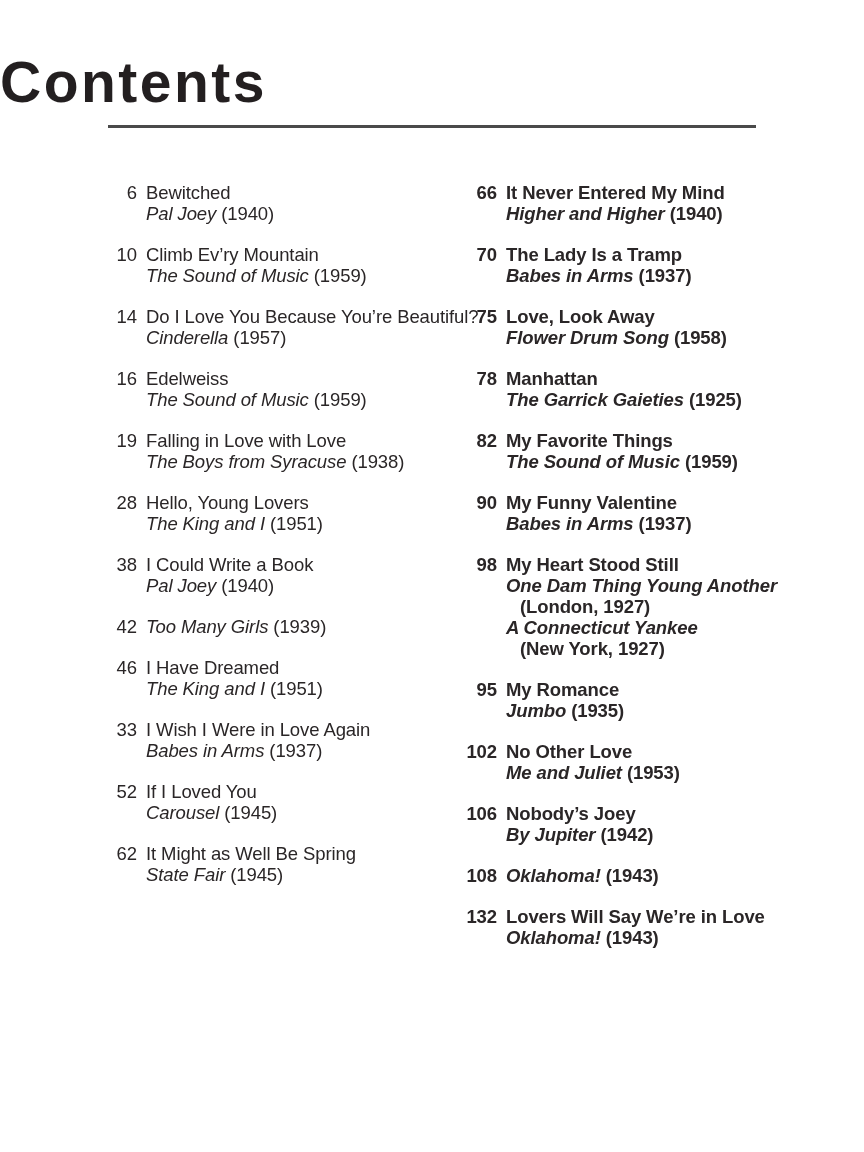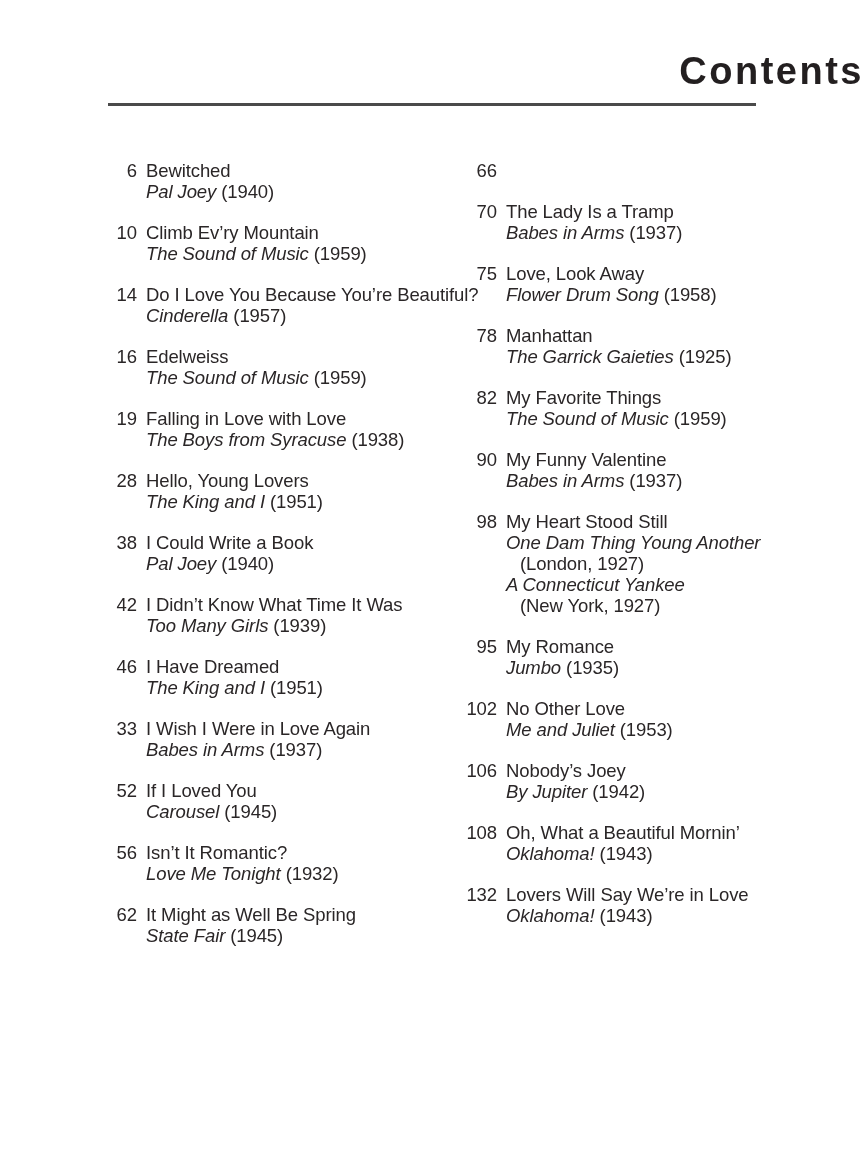--- a/index.html
+++ b/index.html
@@ -14,22 +14,22 @@
     color: #2a2627;
     overflow: hidden;
   }
   .page {
     width: 864px;
     height: 1152px;
     position: relative;
   }
   .page-title {
     margin: 50px 0 0 0;
-    text-align: right;
-    font-size: 38px;
+    text-align: left;
+    font-size: 57px;
     line-height: 1.15;
     font-weight: bold;
     letter-spacing: 2.5px;
     color: #231f20;
   }
   .rule {
     display: block;
     width: 648px;
     margin: 9px auto 0 auto;
     border: none;
@@ -42,20 +42,21 @@
   .col {
     display: block;
   }
   .col-left {
     margin-left: 106px;
     width: 360px;
     flex-shrink: 0;
   }
   .col-right {
     width: auto;
+    font-weight: bold;
   }
   .entry {
     display: flex;
     margin-bottom: 20px;
     font-size: 18.5px;
     line-height: 21px;
     letter-spacing: -0.1px;
   }
   .num {
     width: 31px;
@@ -138,21 +139,20 @@
     <div class="num">38</div>
     <div class="entry-body">
       <div class="song-title">I Could Write a Book</div>
     <div class="show-line"><i>Pal Joey</i><span> (1940)</span></div>
           </div>
   </div>
 
   <div class="entry">
     <div class="num">42</div>
     <div class="entry-body">
-      <div class="song-title">I Didn’t Know What Time It Was</div>
     <div class="show-line"><i>Too Many Girls</i><span> (1939)</span></div>
           </div>
   </div>
 
   <div class="entry">
     <div class="num">46</div>
     <div class="entry-body">
       <div class="song-title">I Have Dreamed</div>
     <div class="show-line"><i>The King and I</i><span> (1951)</span></div>
           </div>
@@ -167,39 +167,36 @@
   </div>
 
   <div class="entry">
     <div class="num">52</div>
     <div class="entry-body">
       <div class="song-title">If I Loved You</div>
     <div class="show-line"><i>Carousel</i><span> (1945)</span></div>
           </div>
   </div>
 
-  <div class="entry">
-    <div class="num">56</div>
-    <div class="entry-body">
-      <div class="song-title">Isn’t It Romantic?</div>
-    <div class="show-line"><i>Love Me Tonight</i><span> (1932)</span></div>
-          </div>
-  </div>
 
   <div class="entry">
     <div class="num">62</div>
     <div class="entry-body">
       <div class="song-title">It Might as Well Be Spring</div>
     <div class="show-line"><i>State Fair</i><span> (1945)</span></div>
           </div>
   </div>
 </div>
     <div class="col col-right" id="col-right">
   <div class="entry">
     <div class="num">66</div>
+    <div class="entry-body">
+      <div class="song-title">It Never Entered My Mind</div>
+    <div class="show-line"><i>Higher and Higher</i><span> (1940)</span></div>
+          </div>
   </div>
 
   <div class="entry">
     <div class="num">70</div>
     <div class="entry-body">
       <div class="song-title">The Lady Is a Tramp</div>
     <div class="show-line"><i>Babes in Arms</i><span> (1937)</span></div>
           </div>
   </div>
 
@@ -266,21 +263,20 @@
     <div class="num">106</div>
     <div class="entry-body">
       <div class="song-title">Nobody’s Joey</div>
     <div class="show-line"><i>By Jupiter</i><span> (1942)</span></div>
           </div>
   </div>
 
   <div class="entry">
     <div class="num">108</div>
     <div class="entry-body">
-      <div class="song-title">Oh, What a Beautiful Mornin’</div>
     <div class="show-line"><i>Oklahoma!</i><span> (1943)</span></div>
           </div>
   </div>
 
   <div class="entry">
     <div class="num">132</div>
     <div class="entry-body">
       <div class="song-title">Lovers Will Say We’re in Love</div>
     <div class="show-line"><i>Oklahoma!</i><span> (1943)</span></div>
           </div>

